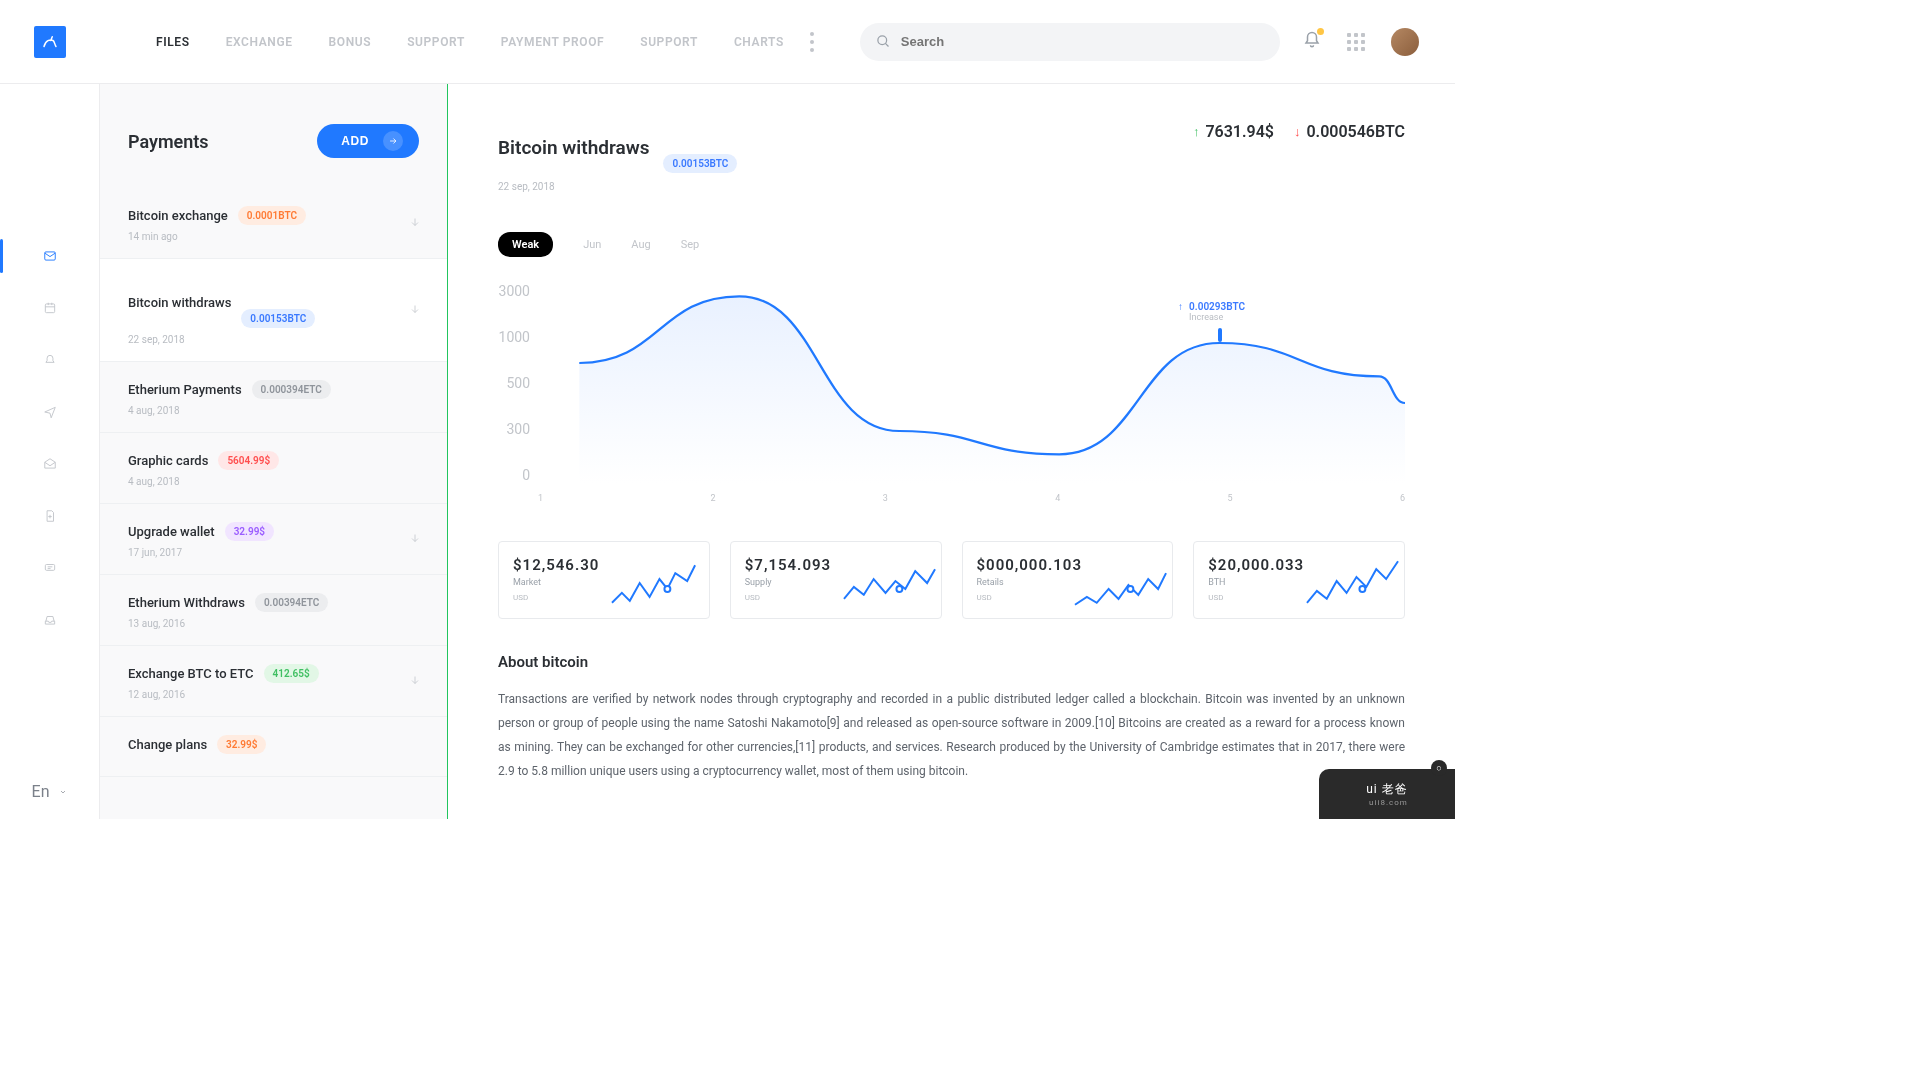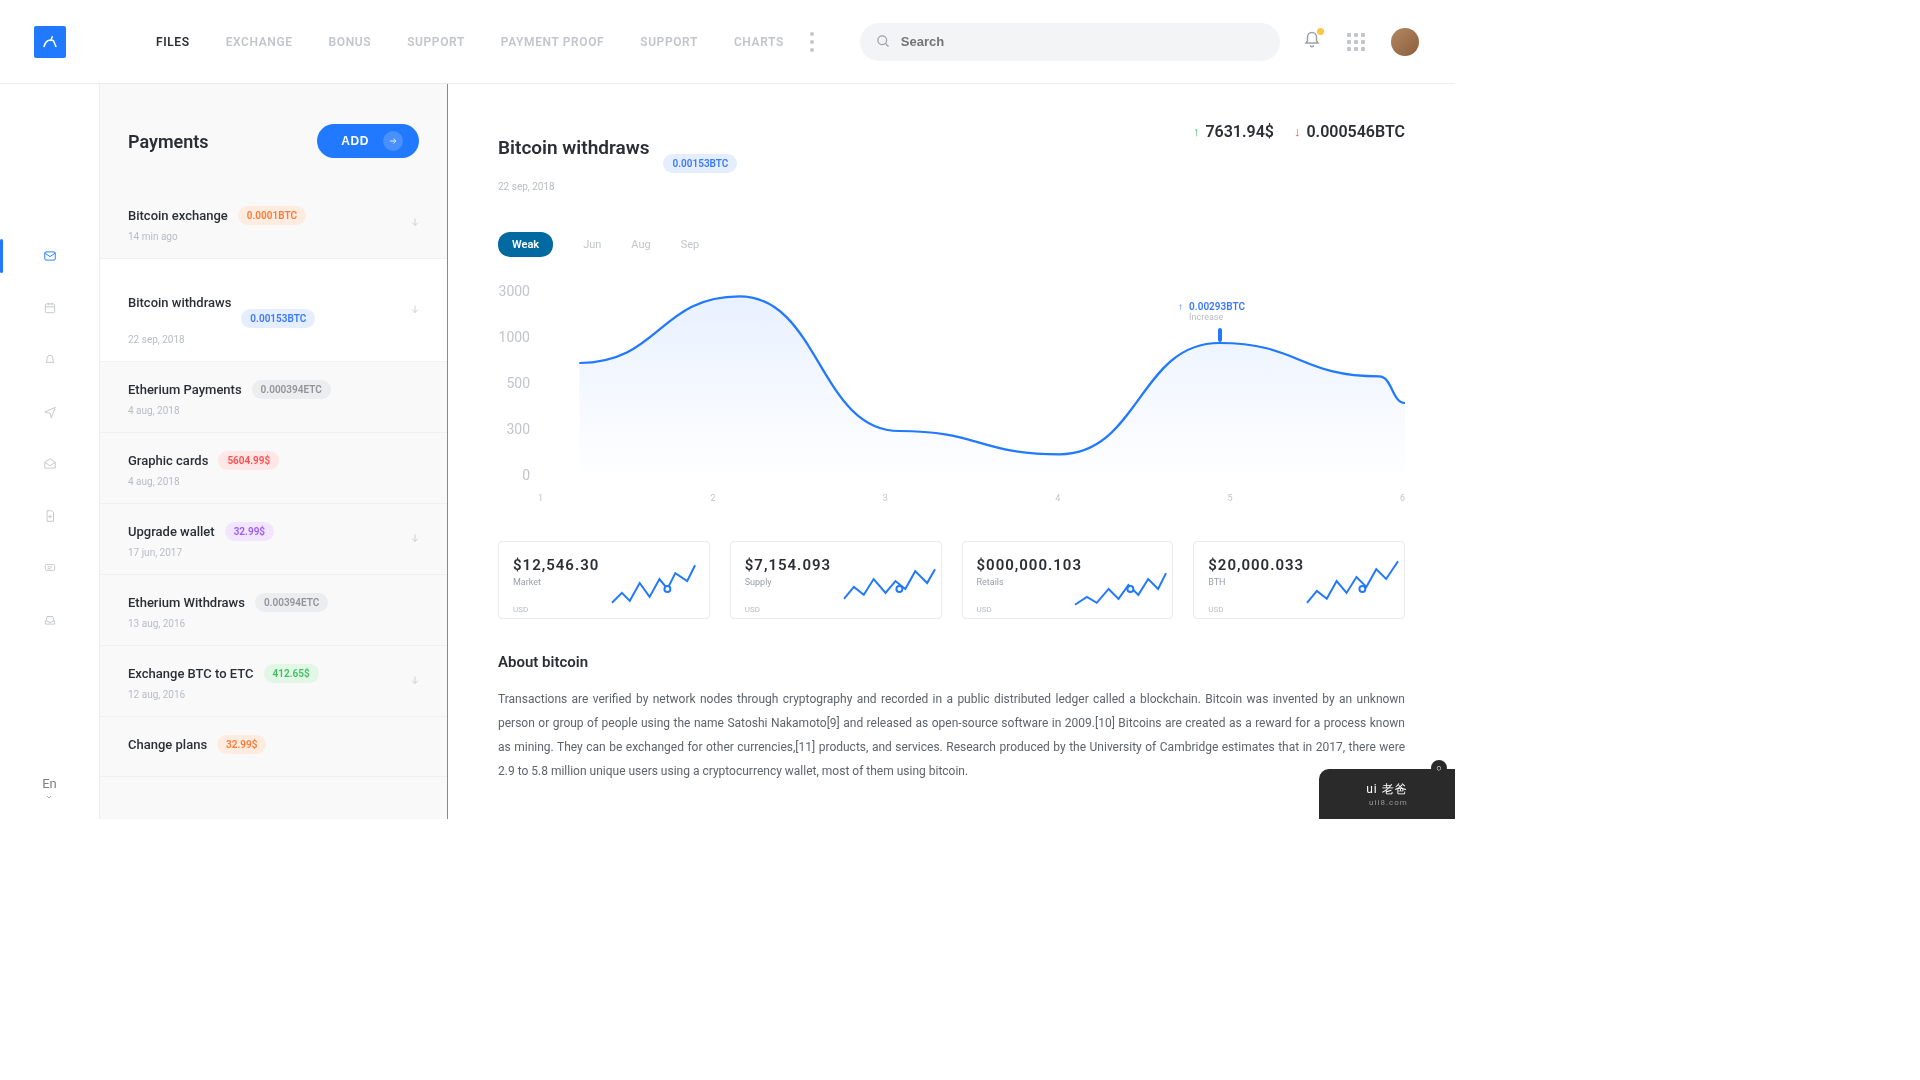--- a/index.html
+++ b/index.html
@@ -25,21 +25,21 @@
 .grid-icon span { width: 4px; height: 4px; background: #c2c5ca; border-radius: 1px; }
 .avatar { width: 28px; height: 28px; border-radius: 50%; background: linear-gradient(135deg,#b58863,#8b5e3c); }
 
 
 .shell { display: flex; height: calc(100% - 84px); }
 .side-rail { width: 100px; border-right: 1px solid #ececee; display: flex; flex-direction: column; align-items: center; padding-top: 160px; gap: 28px; position: relative; }
 .rail-item { width: 100%; height: 24px; display: flex; align-items: center; justify-content: center; position: relative; cursor: pointer; }
 .rail-item svg { width: 16px; height: 14px; stroke: #c2c5ca; fill: none; stroke-width: 1.6; }
 .rail-item.active svg { stroke: #2079ff; }
 .rail-item.active::before { content: ""; position: absolute; left: 0; top: -5px; bottom: -5px; width: 3px; background: #2079ff; border-radius: 2px; }
-.rail-lang { position: absolute; bottom: 18px; font-size: 13px; color: #7b818a; display: flex; align-items: center; gap: 2px; flex-direction: column; }
+.rail-lang { position: absolute; bottom: 18px; font-size: 16px; color: #7b818a; display: flex; align-items: center; gap: 10px; }
 
 .payments { width: 348px; background: #f9f9fa; border-right: 1px solid #22c55e; display: flex; flex-direction: column; }
 .pay-head { padding: 40px 28px 30px; display: flex; align-items: center; justify-content: space-between; }
 .pay-title { font-size: 18px; font-weight: 600; color: #2b2f34; }
 .add-btn { background: #2079ff; color: #fff; border: none; border-radius: 18px; height: 34px; padding: 0 16px 0 24px; font-size: 12px; font-weight: 700; letter-spacing: 0.6px; display: flex; align-items: center; gap: 14px; cursor: pointer; }
 .add-btn .arr { width: 20px; height: 20px; border-radius: 50%; background: rgba(255,255,255,0.18); display: flex; align-items: center; justify-content: center; }
 .add-btn .arr svg { width: 10px; height: 10px; stroke: #fff; stroke-width: 2; fill: none; }
 .pay-list { flex: 1; overflow-y: auto; }
 .pay-item { padding: 18px 28px 16px; border-bottom: 1px solid #eef0f2; cursor: pointer; position: relative; }
 .pay-item.selected { background: #fff; }
@@ -65,39 +65,39 @@
 .stats { display: flex; align-items: center; gap: 20px; }
 .stat { display: flex; align-items: center; gap: 6px; font-size: 16px; font-weight: 600; }
 .stat.up { color: #2b2f34; }
 .stat.up .a { color: #3fbf62; }
 .stat.down { color: #2b2f34; }
 .stat.down .a { color: #ff4d4d; }
 .a { font-size: 13px; }
 
 .tabs { display: flex; gap: 30px; margin-top: 40px; align-items: center; }
 .tab { font-size: 11px; color: #c2c5ca; cursor: pointer; }
-.tab.active { background: #0369a1; color: #fff; padding: 6px 14px; border-radius: 12px; font-weight: 600; }
+.tab.active { background: #000000; color: #fff; padding: 6px 14px; border-radius: 12px; font-weight: 600; }
 
 .chart-wrap { margin-top: 26px; display: flex; }
 .y-axis { width: 40px; display: flex; flex-direction: column; justify-content: space-between; height: 200px; text-align: right; padding-right: 8px; }
 .y-axis span { font-size: 14px; color: #c2c5ca; }
 .svg-box { flex: 1; position: relative; }
 .svg-box svg { width: 100%; height: 200px; }
 .marker { position: absolute; right: 160px; top: 18px; display: flex; gap: 6px; align-items: flex-start; font-size: 10px; }
 .marker .lab { color: #3a79ff; font-weight: 600; }
 .marker .sub { color: #b8bcc2; font-size: 9px; }
 .marker-bar { position: absolute; right: 183px; top: 45px; width: 4px; height: 14px; background: #2079ff; border-radius: 2px; }
 .x-axis { display: flex; justify-content: space-between; padding: 6px 0 0 40px; }
 .x-axis span { font-size: 9px; color: #c2c5ca; }
 
 .cards { display: flex; gap: 20px; margin-top: 38px; }
 .card { flex: 1; border: 1px solid #e8eaed; border-radius: 4px; padding: 14px 14px 8px; position: relative; height: 78px; }
 .card-val { font-size: 15px; font-weight: 600; letter-spacing: 1px; }
 .card-lab { font-size: 9px; color: #9aa1a9; margin-top: 3px; }
-.card-unit { font-size: 8px; color: #b8bcc2; margin-top: 18px; }
+.card-unit { font-size: 8px; color: #b8bcc2; margin-top: 6px; }
 .spark { position: absolute; right: 4px; bottom: 3px; }
 .spark svg { width: 95px; height: 52px; }
 
 .about { margin-top: 34px; }
 .about h3 { font-size: 15px; font-weight: 600; margin-bottom: 16px; }
 .about p { font-size: 12px; line-height: 2.0; color: #5e646c; text-align: justify; }
 
 .wm { position: absolute; right: 0; bottom: 0; height: 50px; width: 136px; background: #2a2a2a; border-top-left-radius: 10px; display: flex; align-items: center; justify-content: center; gap: 6px; color: #fff; font-size: 12px; }
 .wm .dot { position: absolute; top: -9px; right: 8px; width: 16px; height: 16px; border-radius: 50%; background: #2a2a2a; display: flex; align-items: center; justify-content: center; font-size: 9px; }
 .wm-txt { display: flex; flex-direction: column; align-items: flex-end; }

